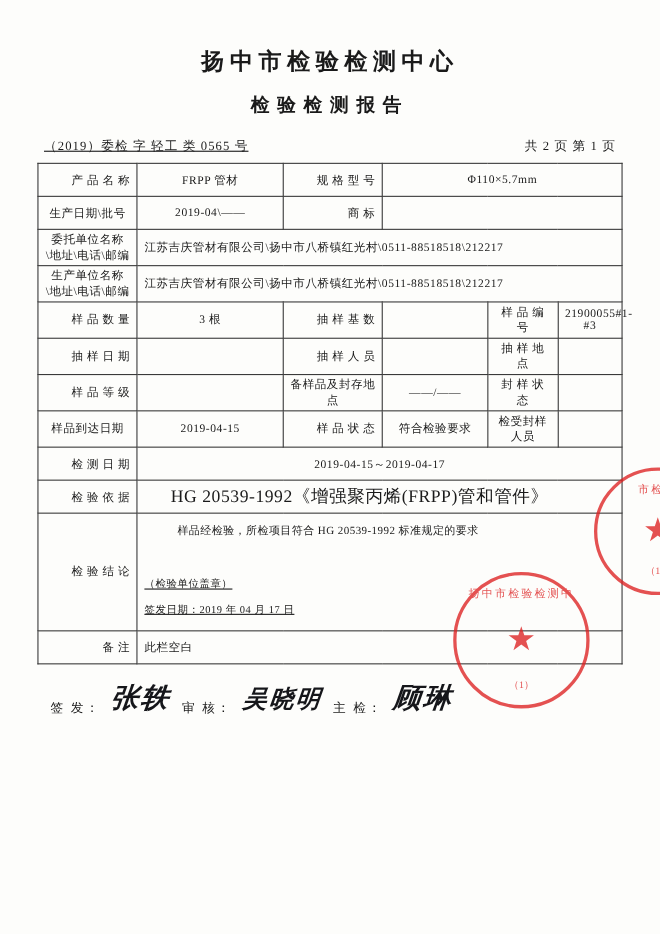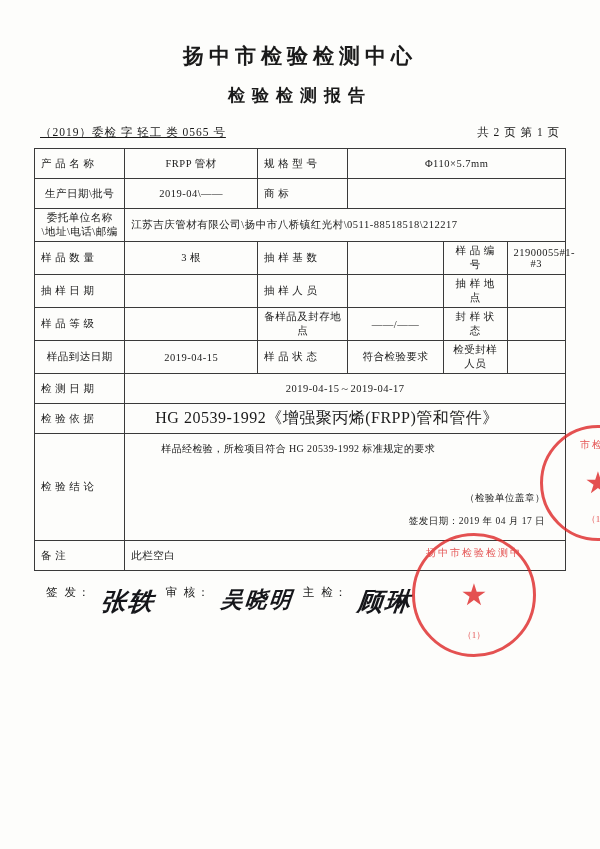--- a/index.html
+++ b/index.html
@@ -57,21 +57,21 @@
   }
   table.report td {
     border: 1px solid #3a3a3a;
     font-size: 10.5px;
     height: 25px;
     padding: 2px 6px;
     vertical-align: middle;
     letter-spacing: 0.5px;
   }
   td.lbl {
-    text-align: left;
+    text-align: right;
     letter-spacing: 2px;
   }
   td.lbl-tight {
     text-align: center;
     letter-spacing: 0.2px;
     font-size: 9.7px;
   }
   td.val {
     text-align: center;
     font-size: 10px;
@@ -93,36 +93,36 @@
     height: 40px;
   }
   .conclusion {
     display: block;
     padding: 6px 0 0 30px;
     font-size: 10px;
     letter-spacing: 0.4px;
   }
   .seal-caption {
     display: block;
-    text-align: right;
     padding-right: 14px;
     font-size: 9.5px;
     letter-spacing: 0.5px;
     margin-bottom: 10px;
+    text-decoration: underline;
   }
   .basis {
     display: inline-block;
     padding-left: 24px;
     font-size: 16px;
   }
 
   
   .signatures {
     display: flex;
-    align-items: flex-start;
+    align-items: flex-end;
     margin-top: 14px;
     padding: 0 12px;
     font-size: 11.5px;
     letter-spacing: 2px;
     gap: 4px;
   }
   .sig-label { white-space: nowrap; }
   .sig-hand {
     font-family: "DejaVu Serif", serif;
     font-size: 25px;
@@ -163,21 +163,21 @@
   }
   .seal .arc-bottom {
     position: absolute;
     width: 100%;
     bottom: 12px;
     text-align: center;
     font-size: 9px;
   }
   #seal-main {
     left: 412px;
-    top: 533px;
+    top: 520px;
     width: 118px;
     height: 118px;
   }
   #seal-edge {
     left: 540px;
     top: 425px;
     width: 110px;
     height: 110px;
     border-width: 3px;
   }
@@ -218,20 +218,24 @@
         <td class="val">2019-04\——</td>
         <td class="lbl">商      标</td>
         <td class="val" colspan="3"></td>
       </tr>
 
       <tr>
         <td class="lbl-tight">委托单位名称\地址\电话\邮编</td>
         <td class="val-left" colspan="5">江苏吉庆管材有限公司\扬中市八桥镇红光村\0511-88518518\212217</td>
       </tr>
 
+      <tr>
+        <td class="lbl-tight">生产单位名称\地址\电话\邮编</td>
+        <td class="val-left" colspan="5">江苏吉庆管材有限公司\扬中市八桥镇红光村\0511-88518518\212217</td>
+      </tr>
 
 
       <tr>
         <td class="lbl">样 品 数 量</td>
         <td class="val">3 根</td>
         <td class="lbl">抽 样 基 数</td>
         <td class="val"></td>
         <td class="lbl-tight">样 品 编 号</td>
         <td class="val">21900055#1-#3</td>
       </tr>

